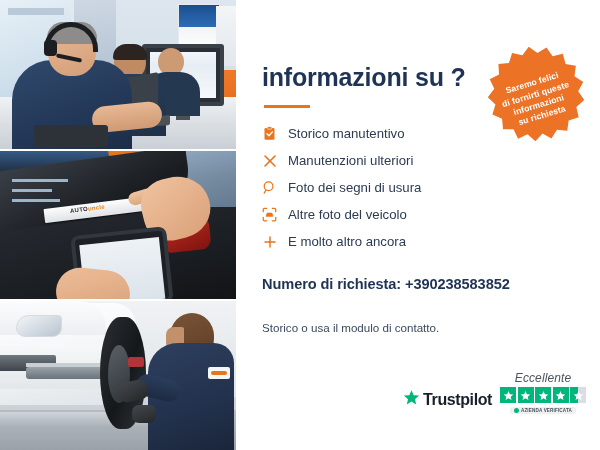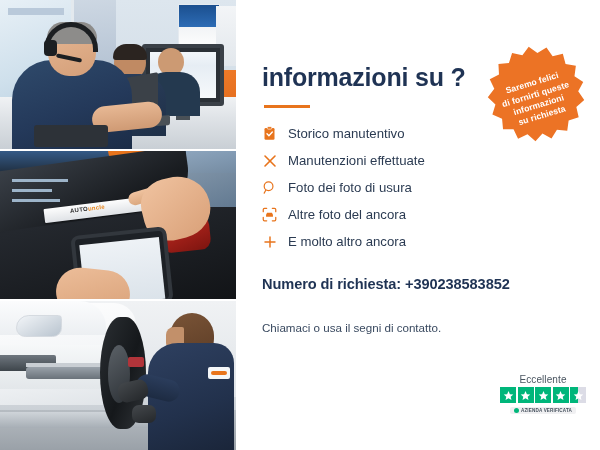--- a/index.html
+++ b/index.html
@@ -378,21 +378,21 @@
   }
 
   
   .tp {
     position:absolute; right: 14px; bottom: 36px;
     display:flex; align-items:flex-end; gap:8px;
   }
   .tp-logo { display:flex; align-items:center; gap:3px; padding-bottom:4px; }
   .tp-name { font-size:16px; font-weight:bold; color:#18202b; letter-spacing:-.4px; }
   .tp-right { display:flex; flex-direction:column; align-items:center; gap:2px; }
-  .tp-excellent { font-size:10px; color:#4a5560; letter-spacing:.1px; }
+  .tp-excellent { font-size:12px; color:#4a5560; letter-spacing:.1px;font-style:italic; }
   .tp-stars { display:flex; gap:1.5px; }
   .tp-star {
     width:16px; height:16px; background:#00b67a;
     display:flex; align-items:center; justify-content:center;
   }
   .tp-star.half { background:#dcdce6; position:relative; overflow:hidden; }
   .tp-star.half::before{
     content:""; position:absolute; left:0; top:0; width:50%; height:100%;
     background:#00b67a;
   }
@@ -507,64 +507,64 @@
       </li>
 
       <li>
         <span class="ic">
           <svg width="16" height="16" viewBox="0 0 24 24" stroke="#e8741c" stroke-width="2.4" stroke-linecap="round" fill="none">
             <path d="M4.5 4.5l15 15"></path>
             <path d="M19.5 4.5l-15 15"></path>
             <circle cx="12" cy="12" r="1.4" fill="#e8741c" stroke="none"></circle>
           </svg>
         </span>
-        <span class="lbl">Manutenzioni effettuate</span>
+        <span class="lbl">Manutenzioni ulteriori</span>
       </li>
 
       <li>
         <span class="ic">
           <svg width="15" height="15" viewBox="0 0 24 24" stroke="#e8741c" stroke-width="1.9" fill="none" stroke-linecap="round">
             <circle cx="10.5" cy="10" r="7"></circle>
             <path d="M6 16.5L3.5 21"></path>
           </svg>
         </span>
-        <span class="lbl">Foto dei foto di usura</span>
+        <span class="lbl">Foto dei segni di usura</span>
       </li>
 
       <li>
         <span class="ic">
           <svg width="15" height="15" viewBox="0 0 24 24" stroke="#e8741c" stroke-width="2" fill="none" stroke-linecap="round">
             <path d="M2 7.5V4a2 2 0 012-2h3.5"></path>
             <path d="M22 7.5V4a2 2 0 00-2-2h-3.5"></path>
             <path d="M2 16.5V20a2 2 0 002 2h3.5"></path>
             <path d="M22 16.5V20a2 2 0 01-2 2h-3.5"></path>
             <path d="M6.5 15.5h11v-3l-1.6-3.3H8.1L6.5 12.5z" fill="#e8741c" stroke="none"></path>
           </svg>
         </span>
-        <span class="lbl">Altre foto del ancora</span>
+        <span class="lbl">Altre foto del veicolo</span>
       </li>
 
       <li>
         <span class="ic">
           <svg width="16" height="16" viewBox="0 0 24 24" stroke="#e8741c" stroke-width="2.2" stroke-linecap="round">
             <path d="M12 4.5v15M4.5 12h15"></path>
           </svg>
         </span>
         <span class="lbl">E molto altro ancora</span>
       </li>
 
     </ul>
 
     <div class="phone-line">
       <span>Numero di richiesta: </span><span>+390238583852</span>
     </div>
 
     <div class="sub">
       <br>
-      <span>Chiamaci o usa il segni di contatto.</span>
+      <span>Storico o usa il modulo di contatto.</span>
     </div>
 
     <div class="badge-wrap">
       <svg width="110" height="110" viewBox="0 0 110 110">
         <path fill="#ec7325" d="M55 2
           L62.6 9.6 72.4 5.6 77.1 15.1 87.6 14.3 88.7 24.8 98.6 28.2 95.6 38.3 103.3 45.5 96.9 53.9
           101.5 63.4 92.6 69.1 93.3 79.6 82.9 81.1 79.9 91.2 69.9 88.4 63.1 96.4 55 90 46.9 96.4
           40.1 88.4 30.1 91.2 27.1 81.1 16.7 79.6 17.4 69.1 8.5 63.4 13.1 53.9 6.7 45.5 14.4 38.3
           11.4 28.2 21.3 24.8 22.4 14.3 32.9 15.1 37.6 5.6 47.4 9.6 Z"></path>
       </svg>
@@ -579,20 +579,28 @@
         <div class="badge-text">
           <span>Saremo felici</span><br>
           <span>di fornirti queste</span><br>
           <span>informazioni</span><br>
           <span>su richiesta</span>
         </div>
       </div>
     </div>
 
     <div class="tp">
+      <div class="tp-logo">
+        <span>
+          <svg width="17" height="17" viewBox="0 0 24 24">
+            <path fill="#00b67a" d="M12 1.6l3.1 7.1 7.7.6-5.9 5 1.8 7.5L12 17.7 5.3 21.8l1.8-7.5-5.9-5 7.7-.6z"></path>
+          </svg>
+        </span>
+        <span class="tp-name">Trustpilot</span>
+      </div>
 
       <div class="tp-right">
         <span class="tp-excellent">Eccellente</span>
         <div class="tp-stars">
           <span class="tp-star">
               <svg width="11" height="11" viewBox="0 0 24 24">
                 <path fill="#fff" d="M12 2.4l3 6.8 7.4.6-5.6 4.8 1.7 7.2L12 17.9 5.5 21.8l1.7-7.2L1.6 9.8 9 9.2z"></path>
               </svg>
             </span>
           <span class="tp-star">

